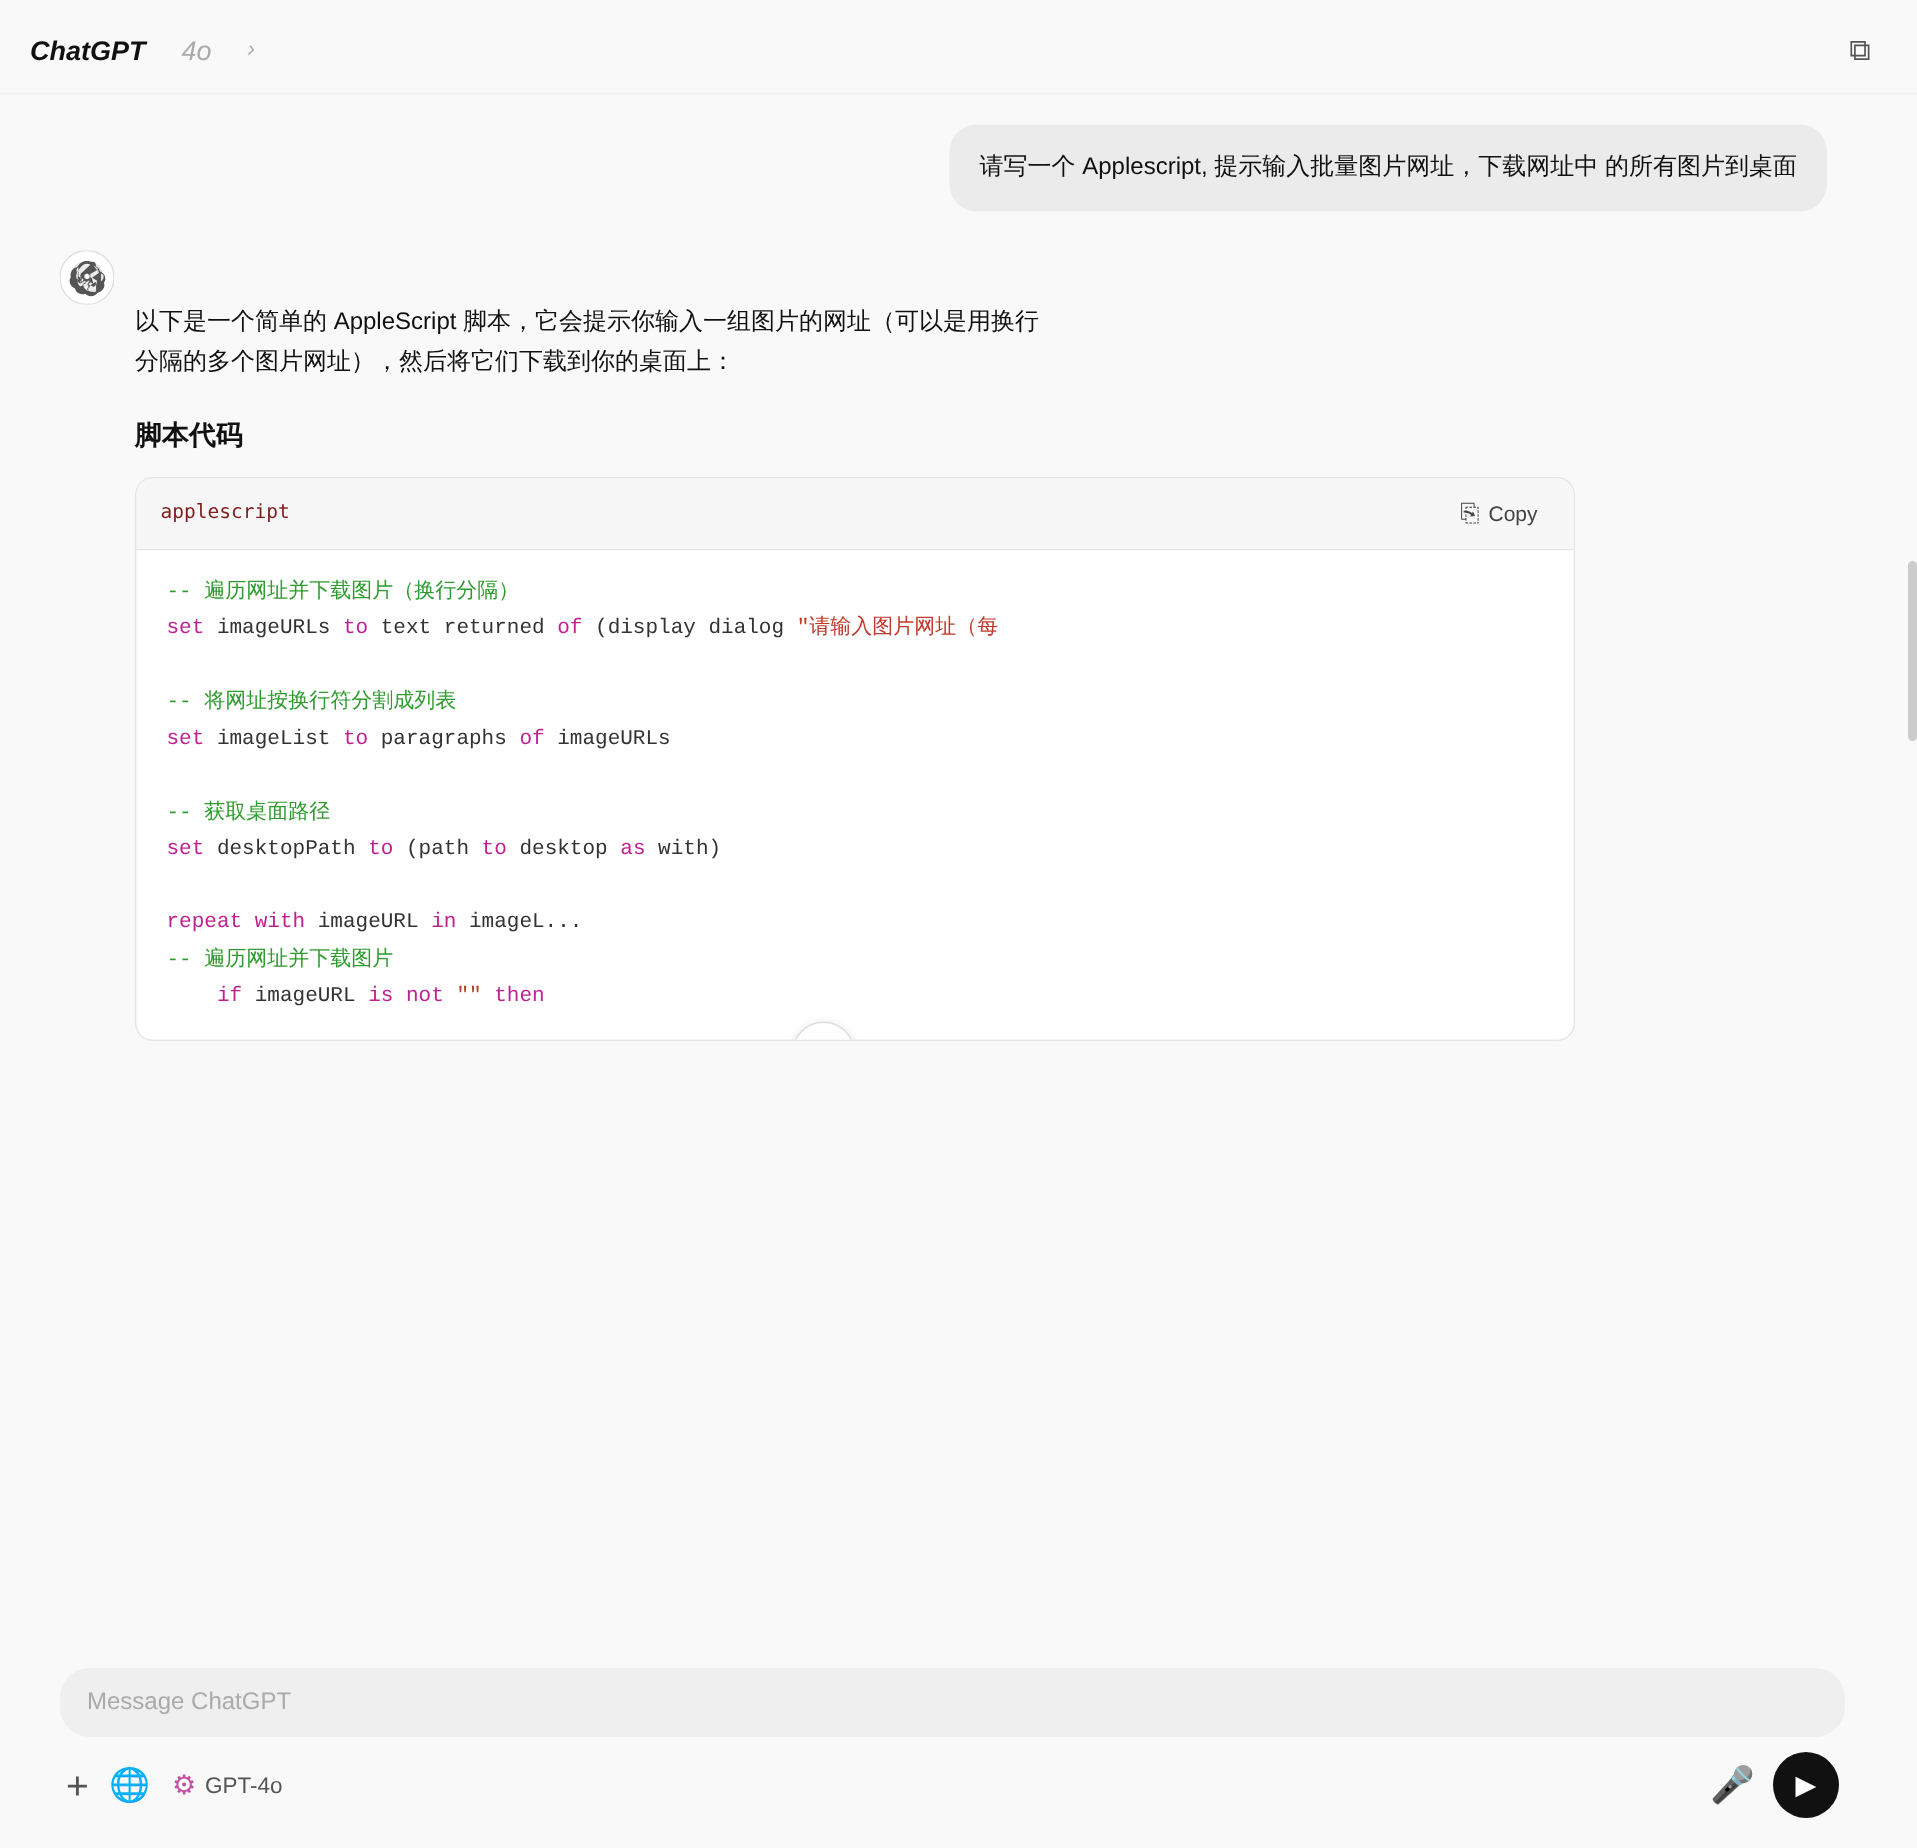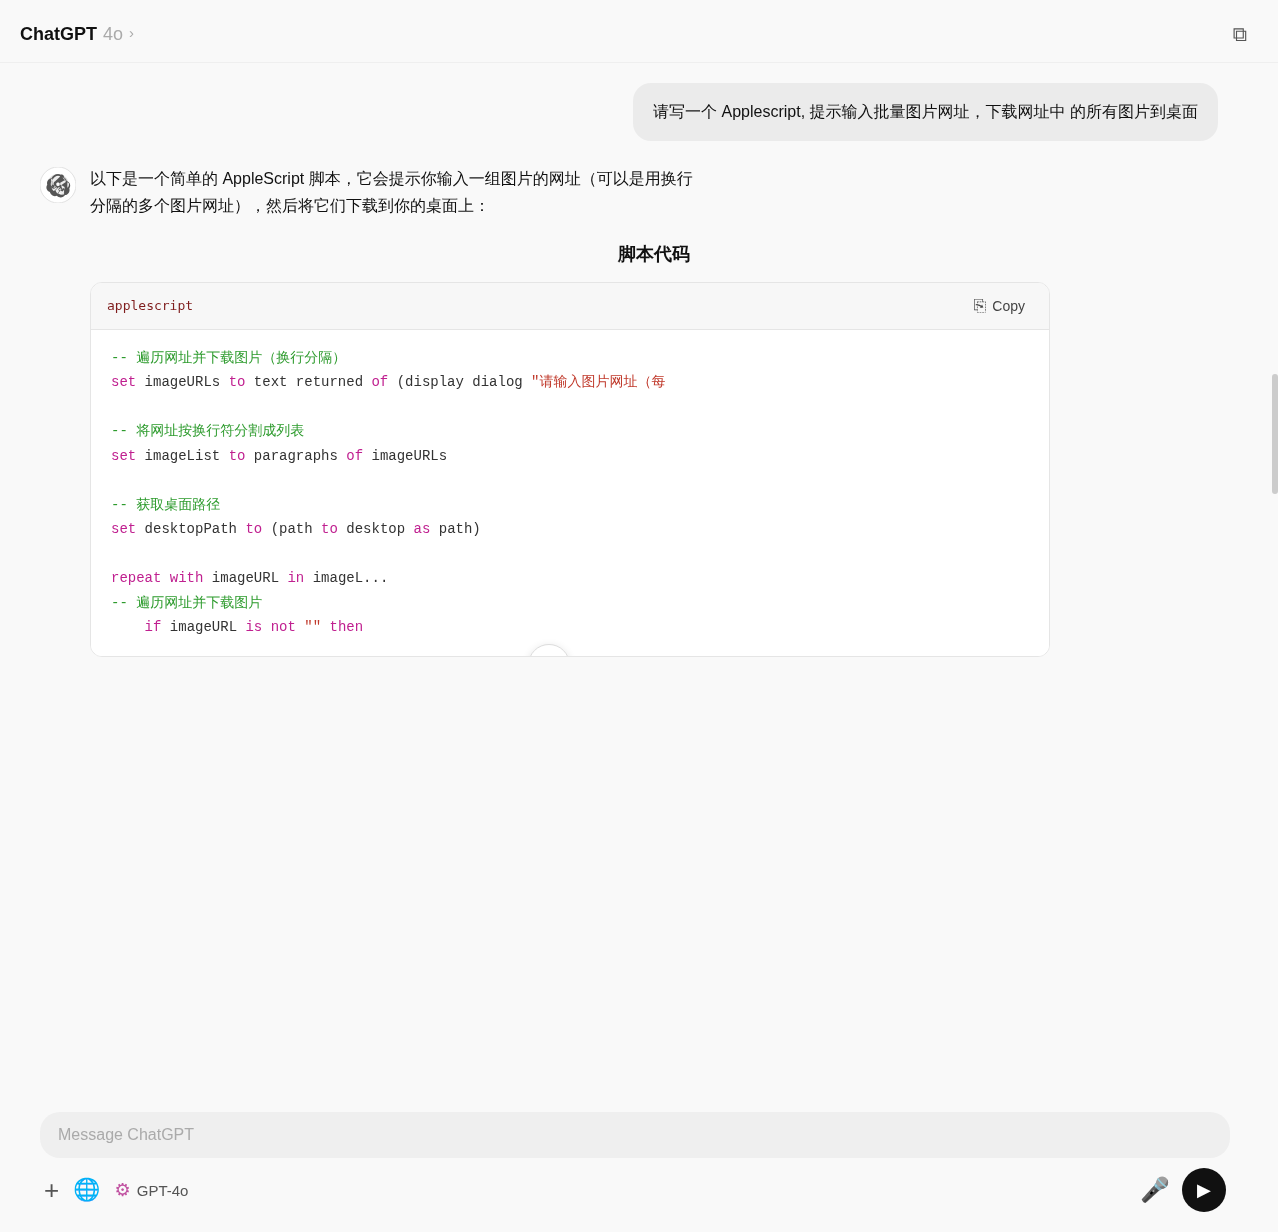--- a/index.html
+++ b/index.html
@@ -19,21 +19,22 @@
       padding: 16px 20px 10px 20px;
       display: flex;
       align-items: center;
       justify-content: space-between;
       background: #f9f9f9;
       border-bottom: 1px solid #efefef;
     }
     .header-left {
       display: flex;
       align-items: flex-start;
-      gap: 6px;
+      gap: 24px;
+      font-style: italic;
     }
     .header-title {
       font-size: 18px;
       font-weight: 700;
       color: #111;
     }
     .header-model {
       font-size: 18px;
       font-weight: 400;
       color: #aaa;
@@ -104,35 +105,35 @@
       width: 36px;
       height: 36px;
       flex-shrink: 0;
       margin-top: 2px;
     }
     .assistant-content {
       flex: 1;
       font-size: 16px;
       color: #111;
       line-height: 1.7;
+      margin-top: 36px;
     }
 
     
     .openai-logo {
       width: 36px;
       height: 36px;
     }
 
     
     .section-heading {
       font-size: 18px;
       font-weight: 700;
       color: #111;
       margin: 20px 0 12px 0;
-      text-align: center;
     }
 
     
     .code-block-container {
       background: #fff;
       border-radius: 12px;
       border: 1px solid #e5e5e5;
       overflow: hidden;
       max-width: 960px;
     }
@@ -354,21 +355,21 @@
           </button>
         </div>
         <div class="code-body">
           <span class="code-line code-comment">-- 遍历网址并下载图片（换行分隔）</span>
           <span class="code-line"><span class="code-keyword">set </span><span class="code-normal">imageURLs </span><span class="code-keyword">to </span><span class="code-normal">text returned </span><span class="code-keyword">of </span><span class="code-normal">(display dialog </span><span class="code-string">"请输入图片网址（每</span></span>
           <span class="code-line">&nbsp;</span>
           <span class="code-line code-comment">-- 将网址按换行符分割成列表</span>
           <span class="code-line"><span class="code-keyword">set </span><span class="code-normal">imageList </span><span class="code-keyword">to </span><span class="code-normal">paragraphs </span><span class="code-keyword">of </span><span class="code-normal">imageURLs</span></span>
           <span class="code-line">&nbsp;</span>
           <span class="code-line code-comment">-- 获取桌面路径</span>
-          <span class="code-line"><span class="code-keyword">set </span><span class="code-normal">desktopPath </span><span class="code-keyword">to </span><span class="code-normal">(path </span><span class="code-keyword">to </span><span class="code-normal">desktop </span><span class="code-keyword">as </span><span class="code-normal">path)</span></span>
+          <span class="code-line"><span class="code-keyword">set </span><span class="code-normal">desktopPath </span><span class="code-keyword">to </span><span class="code-normal">(path </span><span class="code-keyword">to </span><span class="code-normal">desktop </span><span class="code-keyword">as </span><span class="code-normal">with)</span></span>
           <span class="code-line">&nbsp;</span>
           <span class="code-line"><span class="code-keyword">repeat with </span><span class="code-normal">imageURL </span><span class="code-keyword">in </span><span class="code-normal">imageL...</span></span>
           <span class="code-line code-comment">-- 遍历网址并下载图片</span>
           <span class="code-line"><span class="code-normal">    </span><span class="code-keyword">if </span><span class="code-normal">imageURL </span><span class="code-keyword">is not </span><span class="code-string">""</span><span class="code-keyword"> then</span></span>
         </div>
 
         <div style="position:relative; height:0;">
           <button class="scroll-down-btn" style="bottom:-30px; left:calc(50% - 21px);">
             <span>↓</span>
           </button>

